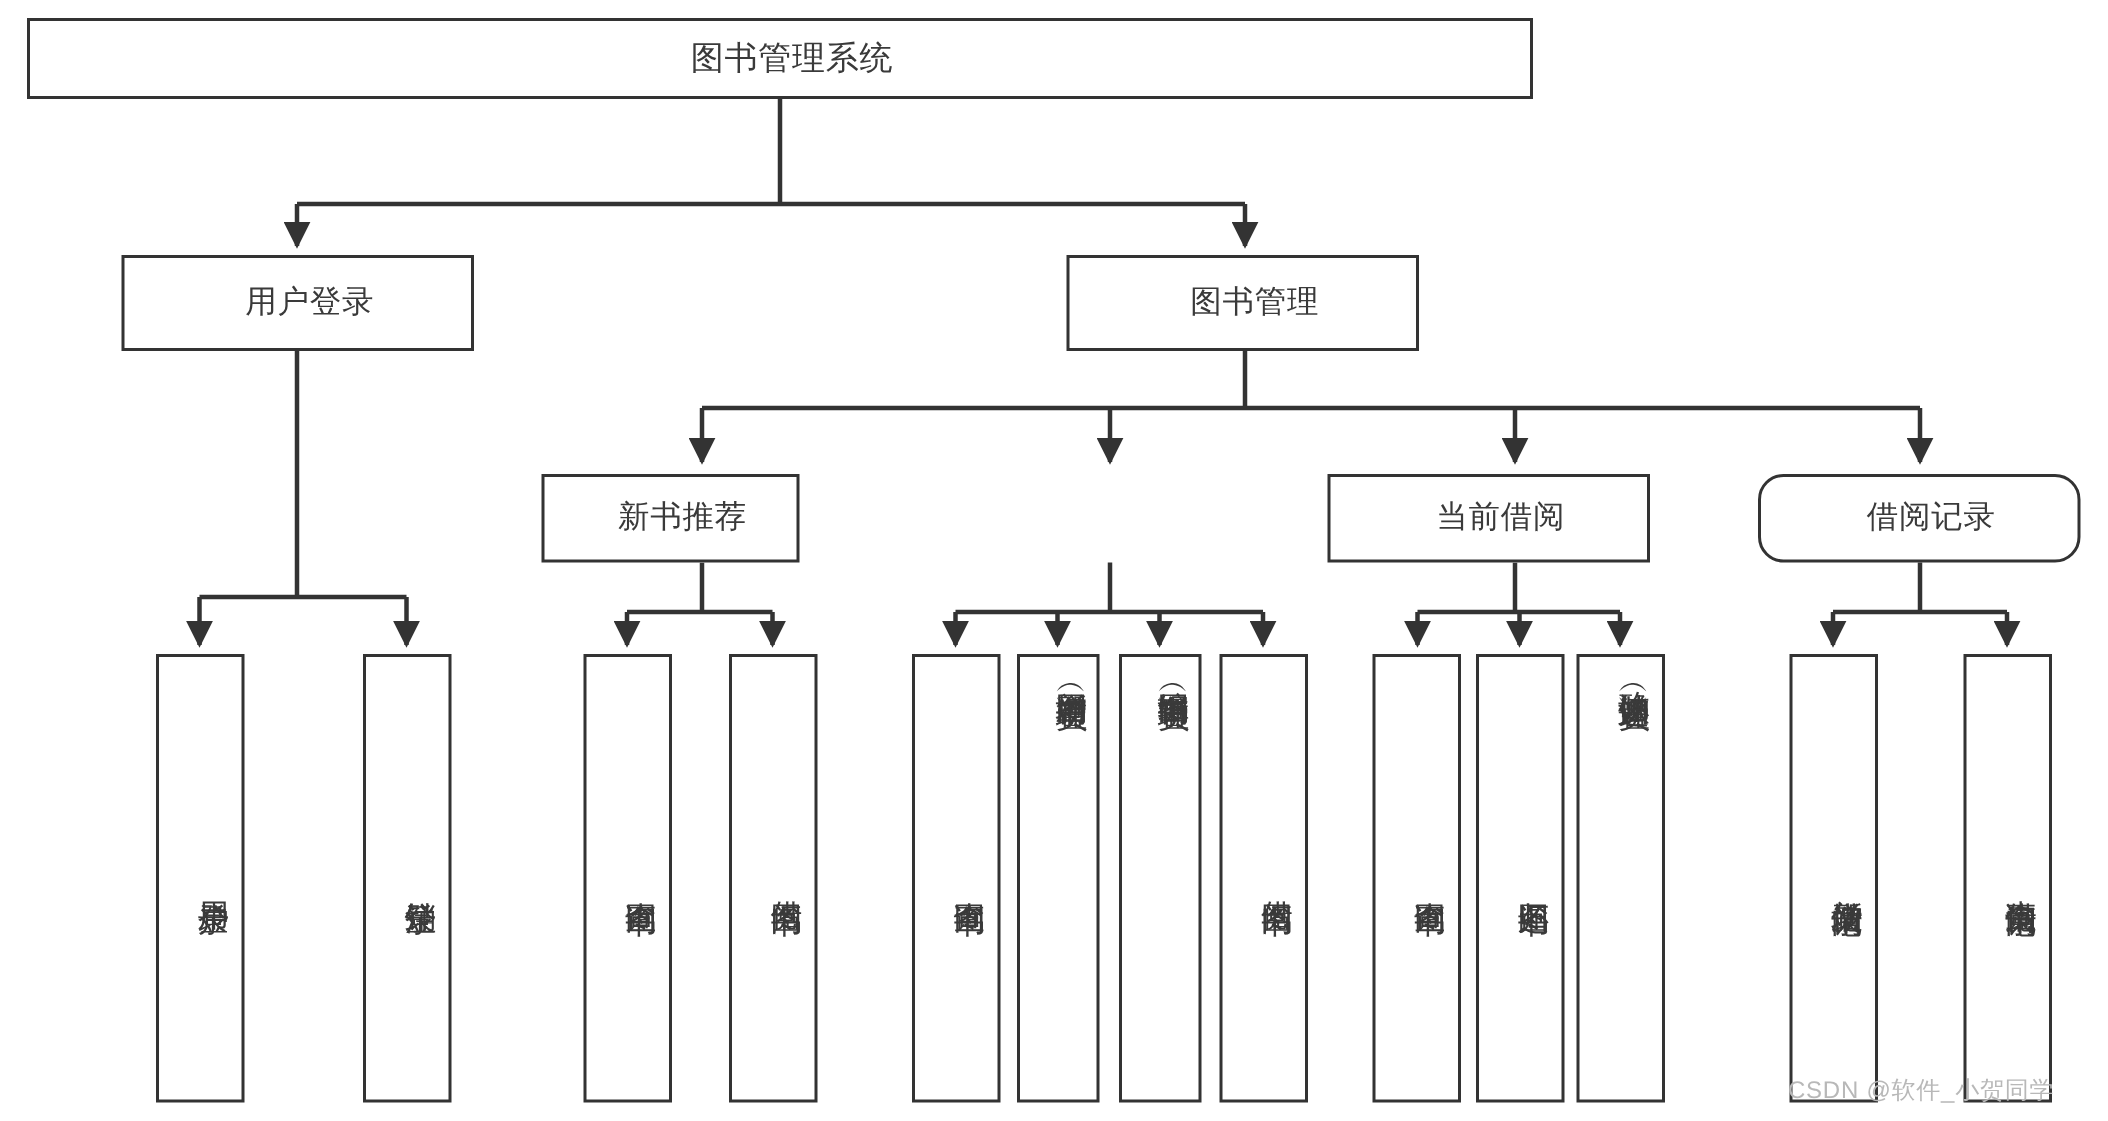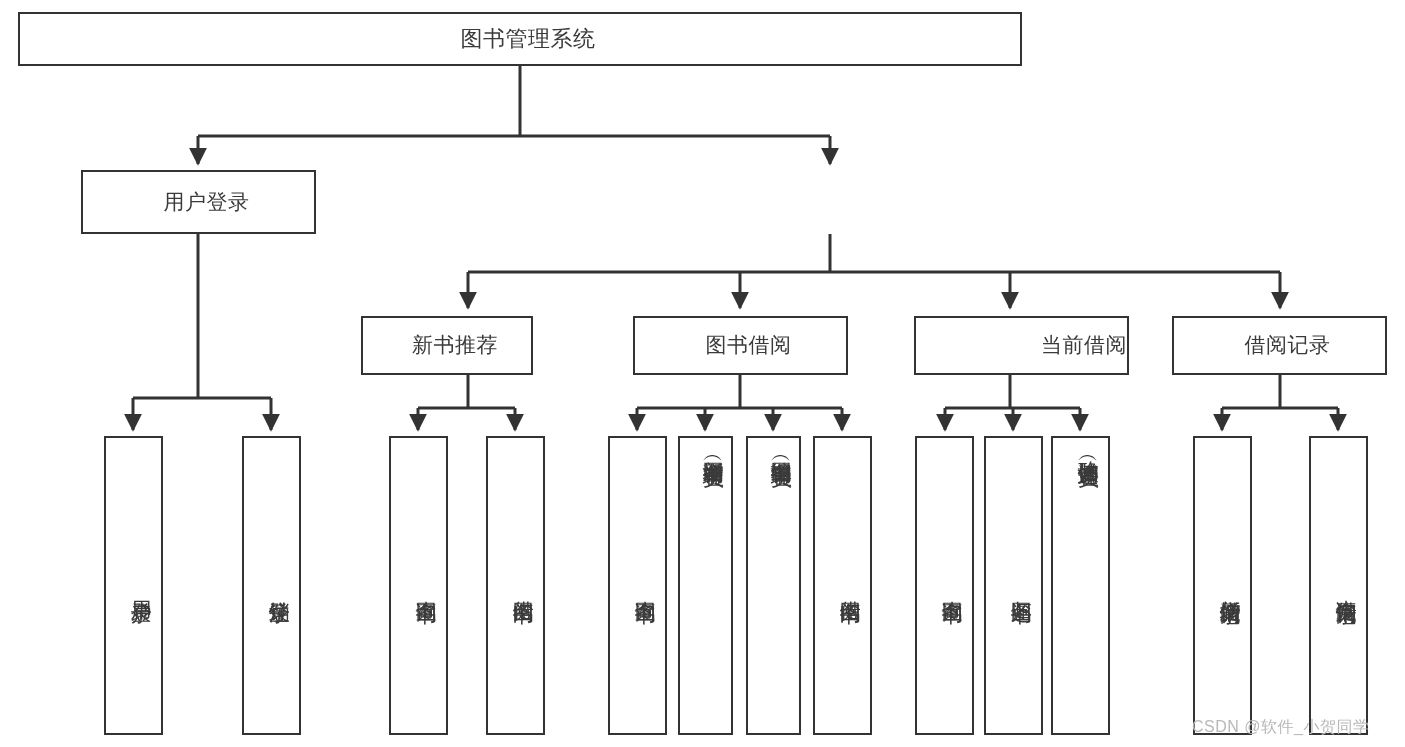--- a/index.html
+++ b/index.html
@@ -134,34 +134,34 @@
   </svg>
 
   <div class="node horiz" id="root-node" style="left:18px; top:12px; width:1004px; height:54px;">
     <span class="node-label">图书管理系统</span>
   </div>
 
   <div class="node horiz" style="left:81px; top:170px; width:235px; height:64px;">
     <span class="node-label">用户登录</span>
   </div>
 
+  <div class="node horiz" style="left:711px; top:170px; width:235px; height:64px;">
+    <span class="node-label">图书管理</span>
+  </div>
 
   <div class="node horiz" style="left:361px; top:316px; width:172px; height:59px;">
     <span class="node-label">新书推荐</span>
   </div>
 
-  <div class="node horiz" style="left:633px; top:316px; width:215px; height:59px;">
-    <span class="node-label">图书借阅</span>
-  </div>
-
-  <div class="node horiz" style="left:914px; top:316px; width:215px; height:59px;justify-content:flex-end;">
+
+  <div class="node horiz" style="left:885px; top:316px; width:215px; height:59px;">
     <span class="node-label">当前借阅</span>
   </div>
 
-  <div class="node horiz" style="left:1172px; top:316px; width:215px; height:59px;">
+  <div class="node horiz" style="left:1172px; top:316px; width:215px; height:59px;border-radius:17px;">
     <span class="node-label">借阅记录</span>
   </div>
 
   <div class="node vert centered" style="left:104px; top:436px; width:59px; height:299px;">
     <span class="node-label">用户登录</span>
   </div>
 
   <div class="node vert centered" style="left:242px; top:436px; width:59px; height:299px;">
     <span class="node-label">注销登录</span>
   </div>

